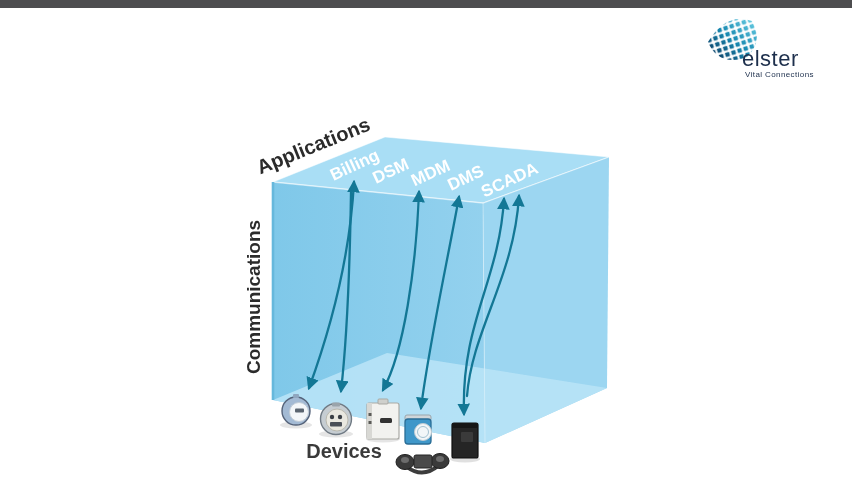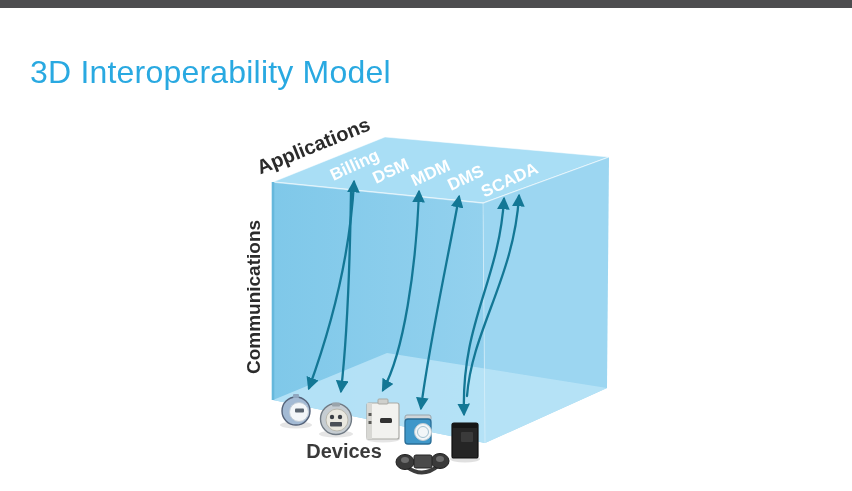--- a/index.html
+++ b/index.html
@@ -63,22 +63,42 @@
     height: 491px;
   }
 </style>
 </head>
 <body>
 
 <div class="stage">
 
   <div class="top-bar"></div>
 
-  <div class="slide-title">3D Interoperability Model</div>
 
+  <div class="logo">
+    <svg class="logo-mark" viewBox="0 0 62 54">
+      <defs>
+        <linearGradient id="lgrad" x1="0" y1="1" x2="1" y2="0">
+          <stop offset="0" stop-color="#0d2d52"></stop>
+          <stop offset="0.5" stop-color="#1688b0"></stop>
+          <stop offset="1" stop-color="#6fd3e8"></stop>
+        </linearGradient>
+        <pattern id="dotgrid" width="6.4" height="6.4" patternUnits="userSpaceOnUse" patternTransform="rotate(-18)">
+          <rect x="0.6" y="0.6" width="4.4" height="4.4" rx="1" fill="#ffffff"></rect>
+        </pattern>
+        <mask id="dotmask">
+          <rect x="0" y="0" width="62" height="54" fill="#000000"></rect>
+          <rect x="0" y="0" width="62" height="54" fill="url(#dotgrid)"></rect>
+        </mask>
+      </defs>
+      <path d="M4,30 Q22,0 48,9 Q60,30 42,46 Q14,54 4,30 Z" fill="url(#lgrad)" mask="url(#dotmask)"></path>
+    </svg>
+    <div class="logo-word">elster</div>
+    <div class="logo-tagline">Vital Connections</div>
+  </div>
 
   <svg class="diagram-svg" viewBox="0 0 852 491">
     <defs>
       <marker id="ah" viewBox="0 0 10 10" refX="8.2" refY="5" markerWidth="5.5" markerHeight="5.5" orient="auto-start-reverse">
         <path d="M0,0 L10,5 L0,10 Z" fill="#137795"></path>
       </marker>
       <linearGradient id="frontg" x1="0" y1="0" x2="1" y2="0">
         <stop offset="0" stop-color="#7fc8e9"></stop>
         <stop offset="1" stop-color="#93d1ee"></stop>
       </linearGradient>

